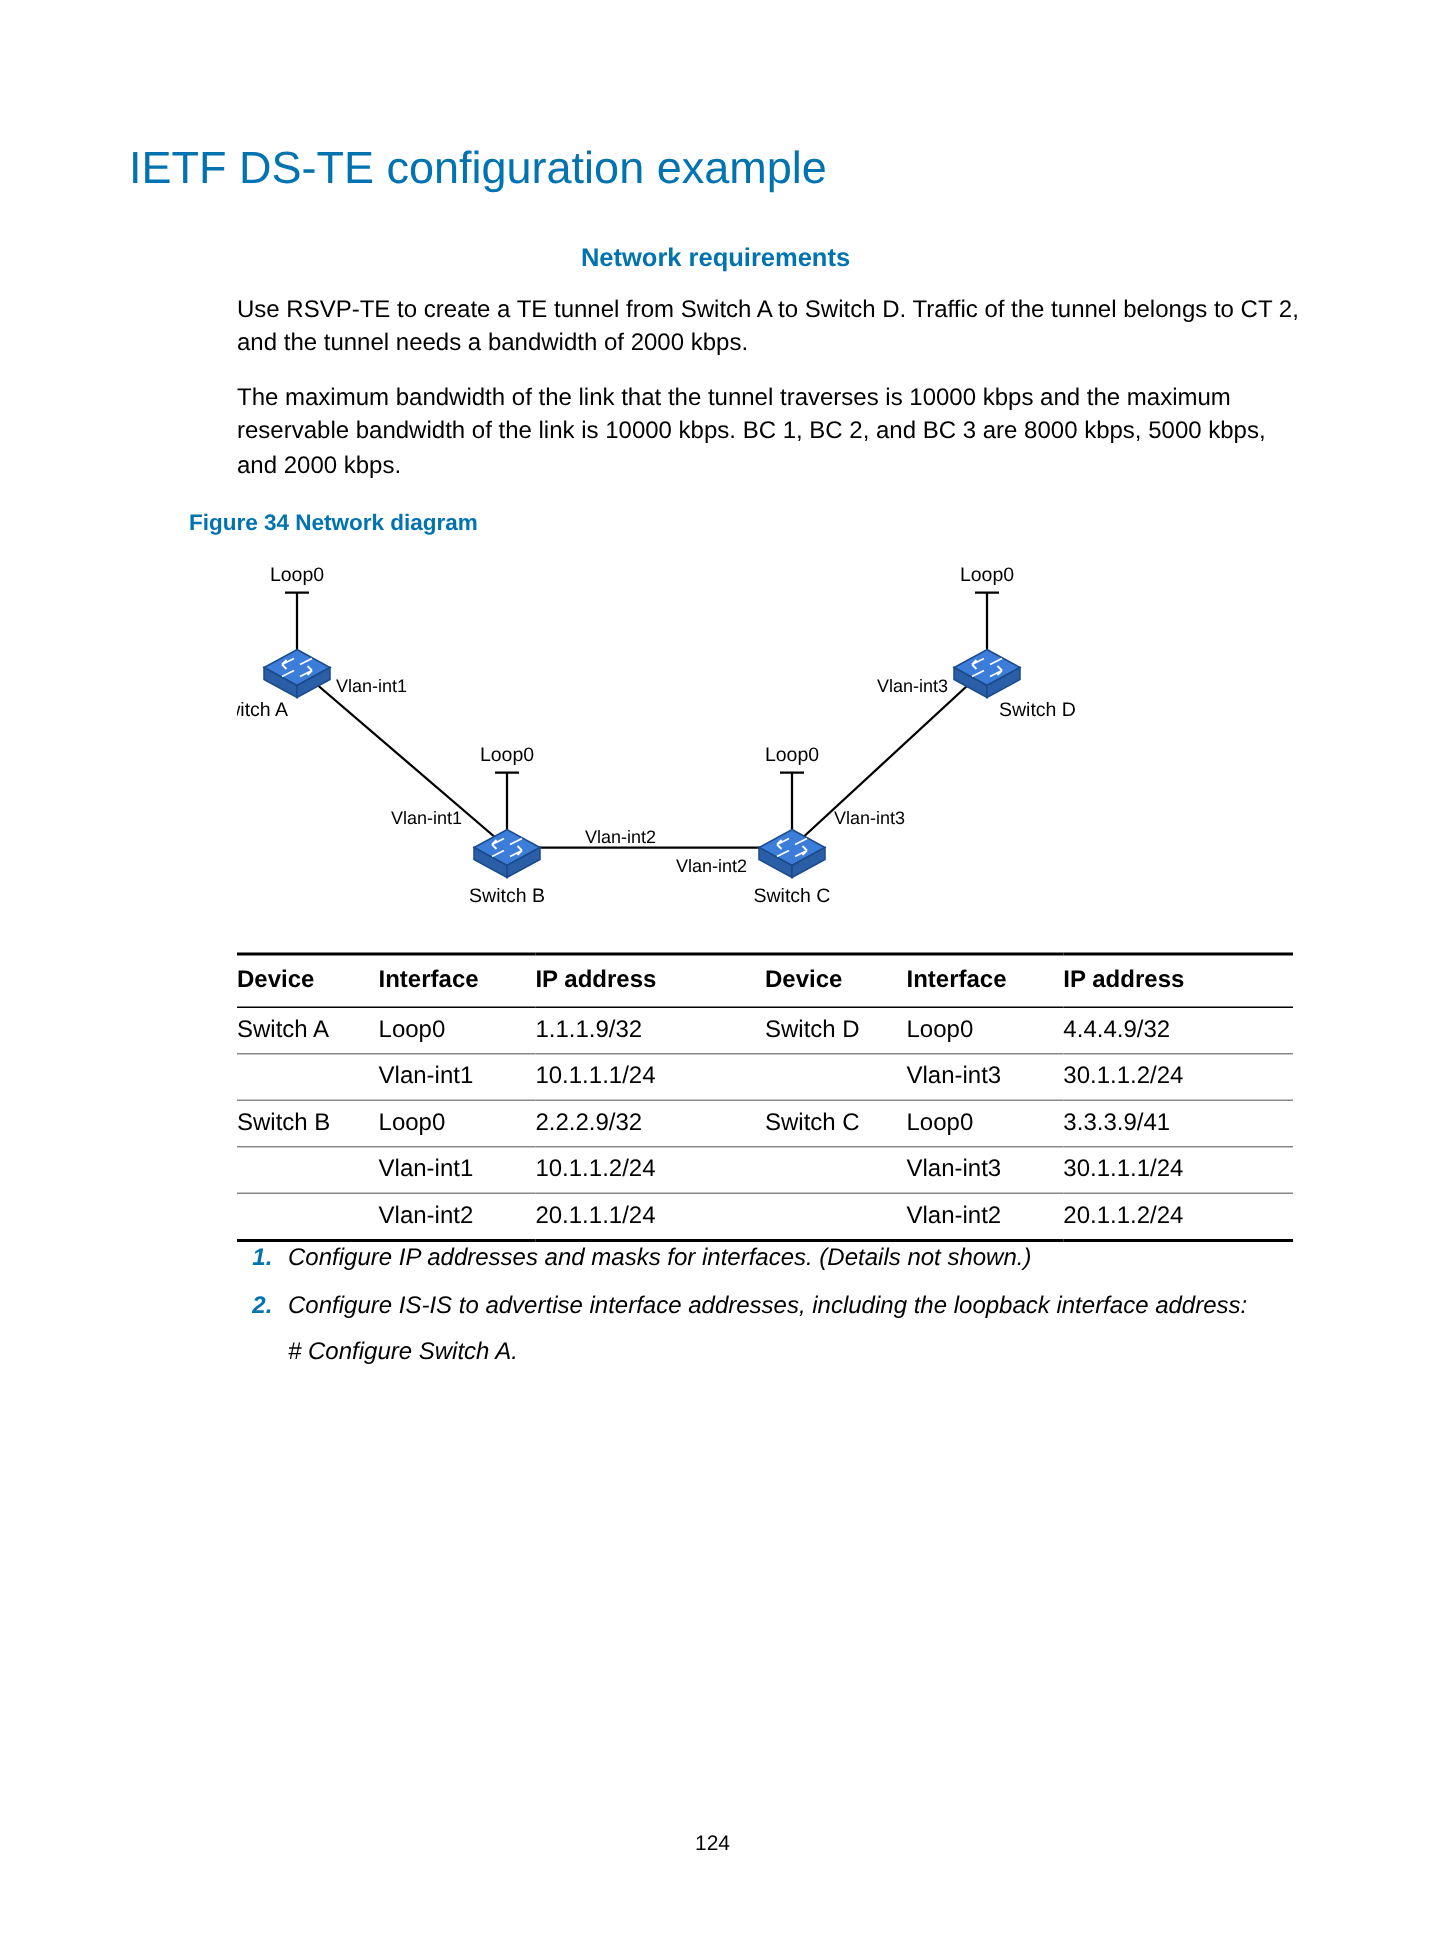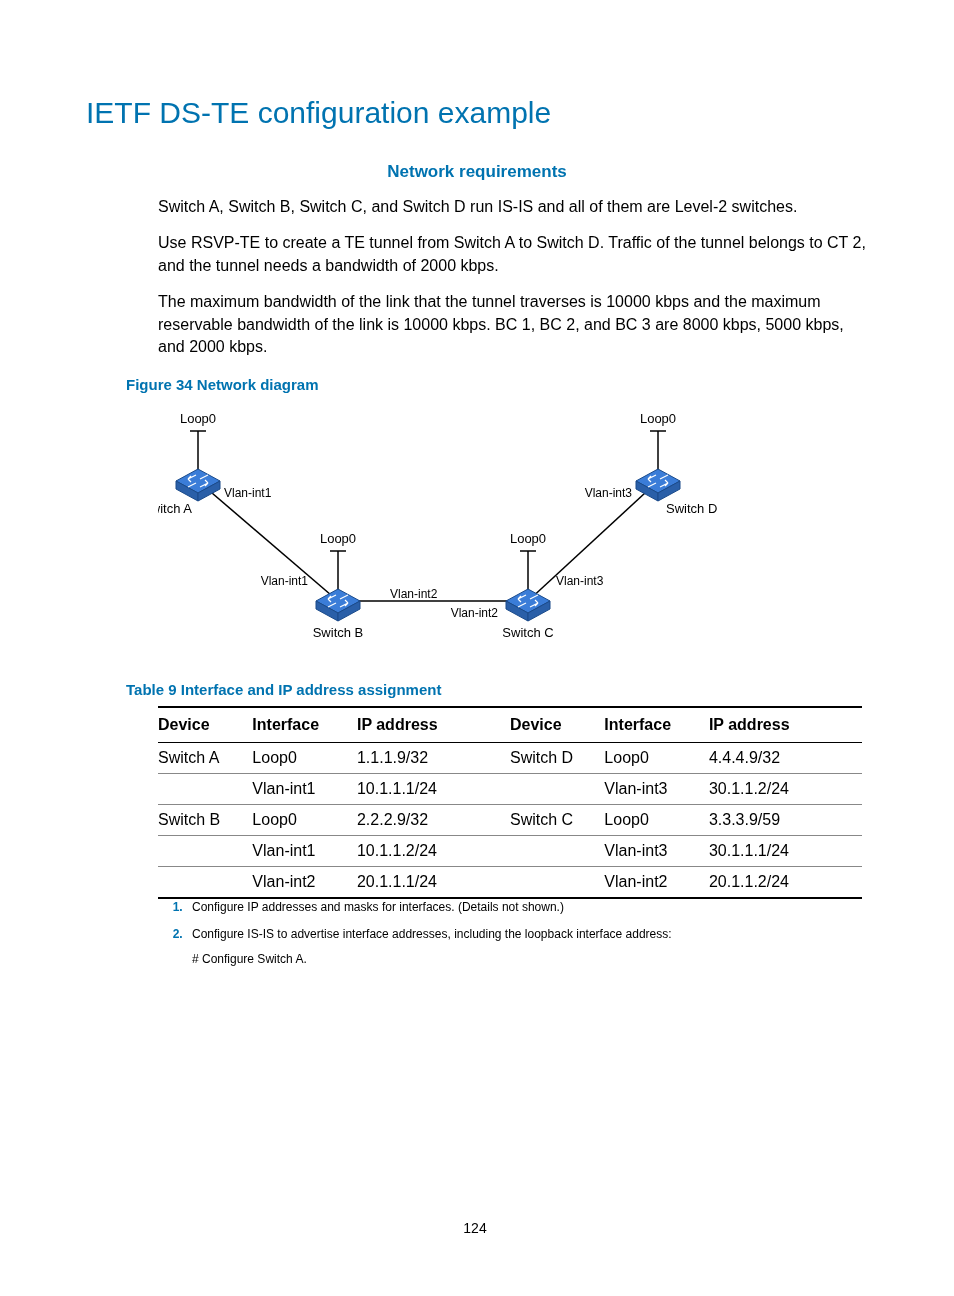--- a/index.html
+++ b/index.html
@@ -68,21 +68,22 @@
   }
   table.iface tr.last td {
     border-bottom: 2px solid #000;
   }
   .col-device { width: 90px; }
   .col-iface  { width: 100px; }
   .col-ip     { width: 150px; }
   ol.steps {
     margin: 0 0 0 72px;
     padding-left: 28px;
-    font-size: 12px;
+    font-size: 16px;
+    font-style: italic;
   }
   ol.steps > li {
     margin-bottom: 10px;
     padding-left: 6px;
     line-height: 1.4;
   }
   ol.steps > li::marker {
     color: #0073b0;
     font-weight: 700;
   }
@@ -100,21 +101,20 @@
 </style>
 </head>
 <body>
 
 <div class="page">
 
   <h1>IETF DS-TE configuration example</h1>
 
   <h2>Network requirements</h2>
 
-  <p class="body">Switch A, Switch B, Switch C, and Switch D run IS-IS and all of them are Level-2 switches.</p>
   <p class="body">Use RSVP-TE to create a TE tunnel from Switch A to Switch D. Traffic of the tunnel belongs to CT 2, and the tunnel needs a bandwidth of 2000 kbps.</p>
   <p class="body">The maximum bandwidth of the link that the tunnel traverses is 10000 kbps and the maximum reservable bandwidth of the link is 10000 kbps. BC 1, BC 2, and BC 3 are 8000 kbps, 5000 kbps, and 2000 kbps.</p>
 
   <div class="caption">Figure 34 Network diagram</div>
 
   <div class="diagram-wrap">
     <svg class="diagram" width="560" height="250" viewBox="0 0 560 250">
       <defs>
         <g id="switch-icon">
           <polygon points="0,-12 22,0 0,12 -22,0" fill="#3b7dd8" stroke="#1a4a8a" stroke-width="1"></polygon>
@@ -157,21 +157,20 @@
 
       <text x="66" y="96" font-size="12" text-anchor="start">Vlan-int1</text>
       <text x="150" y="184" font-size="12" text-anchor="end">Vlan-int1</text>
       <text x="232" y="197" font-size="12" text-anchor="start">Vlan-int2</text>
       <text x="340" y="216" font-size="12" text-anchor="end">Vlan-int2</text>
       <text x="398" y="184" font-size="12" text-anchor="start">Vlan-int3</text>
       <text x="474" y="96" font-size="12" text-anchor="end">Vlan-int3</text>
     </svg>
   </div>
 
-  <div class="caption" style="margin-top:30px">Table 9 Interface and IP address assignment</div>
 
   <table class="iface">
     <thead>
       <tr>
         <th class="col-device">Device</th>
         <th class="col-iface">Interface</th>
         <th class="col-ip">IP address</th>
         <th class="col-device">Device</th>
         <th class="col-iface">Interface</th>
         <th class="col-ip">IP address</th>
@@ -193,21 +192,21 @@
         <td></td>
           <td>Vlan-int3</td>
           <td>30.1.1.2/24</td>
       </tr>
       <tr>
         <td>Switch B</td>
           <td>Loop0</td>
           <td>2.2.2.9/32</td>
         <td>Switch C</td>
           <td>Loop0</td>
-          <td>3.3.3.9/59</td>
+          <td>3.3.3.9/41</td>
       </tr>
       <tr>
         <td></td>
           <td>Vlan-int1</td>
           <td>10.1.1.2/24</td>
         <td></td>
           <td>Vlan-int3</td>
           <td>30.1.1.1/24</td>
       </tr>
       <tr class="last">

